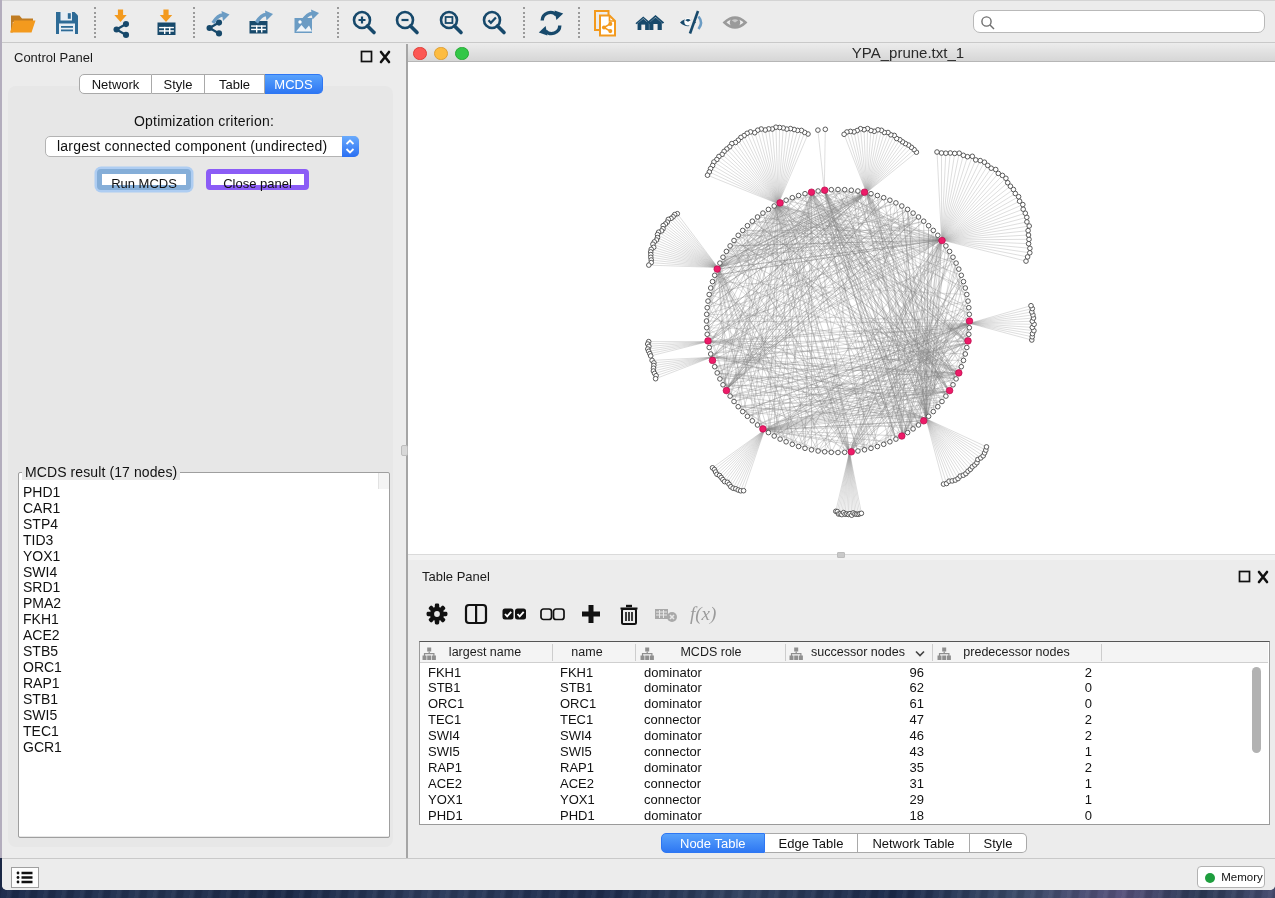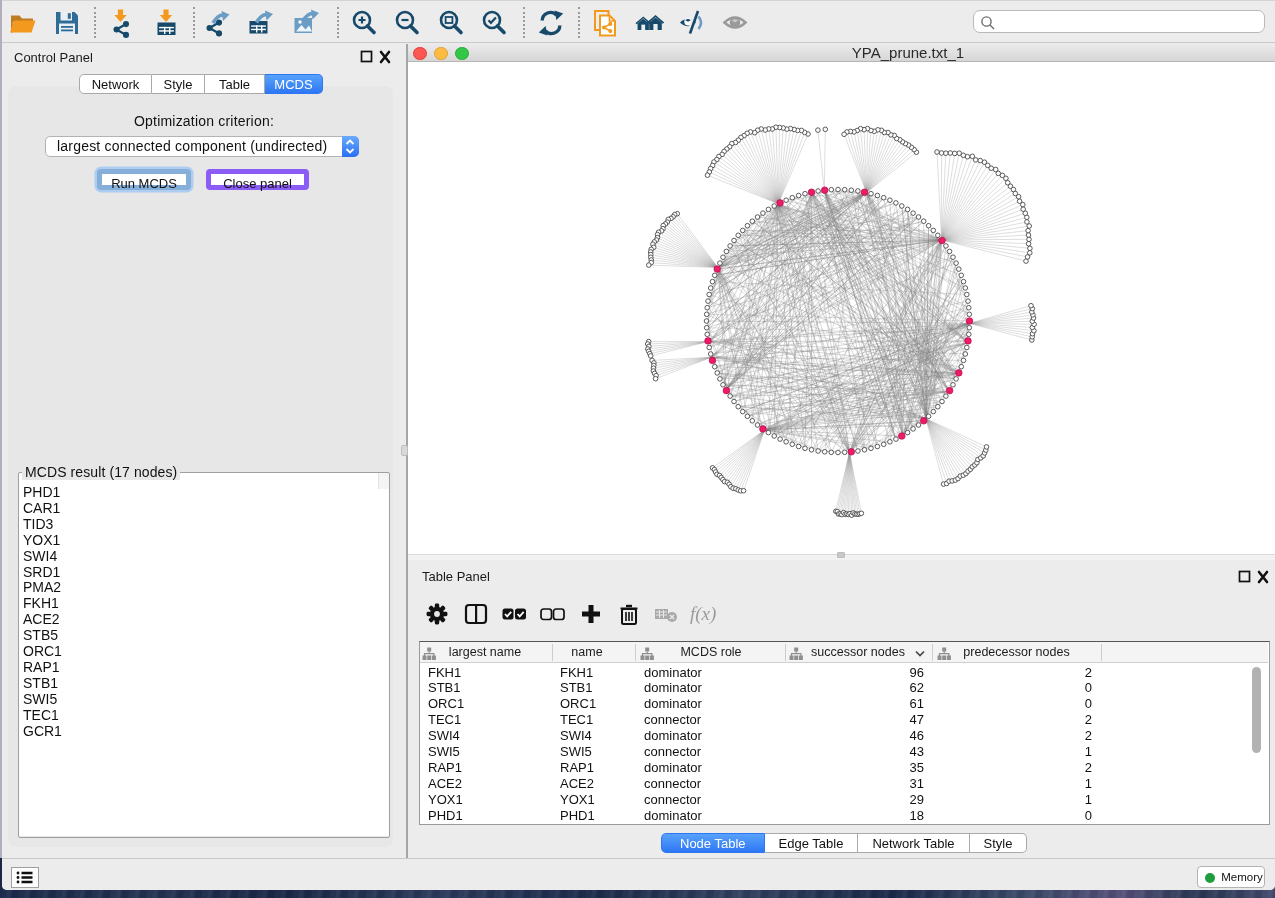--- a/index.html
+++ b/index.html
@@ -197,20 +197,21 @@
     </div>
     <div id="optlabel">Optimization criterion:</div>
     <div id="dropdown">largest connected component (undirected)<div id="ddbtn"><svg width="17" height="21" viewBox="0 0 17 21">
             <path d="M4.5 8 l3.5-3.5 L11.5 8 M4.5 13 l3.5 3.5 L11.5 13" stroke="#fff" stroke-width="1.8" fill="none"></path>
           </svg></div></div>
     <div class="btn" id="runbtn">Run MCDS</div>
     <div class="btn" id="closebtn">Close panel</div>
     <div id="mcdslist">
         <div>PHD1</div>
         <div>CAR1</div>
+        <div>STP4</div>
         <div>TID3</div>
         <div>YOX1</div>
         <div>SWI4</div>
         <div>SRD1</div>
         <div>PMA2</div>
         <div>FKH1</div>
         <div>ACE2</div>
         <div>STB5</div>
         <div>ORC1</div>
         <div>RAP1</div>

